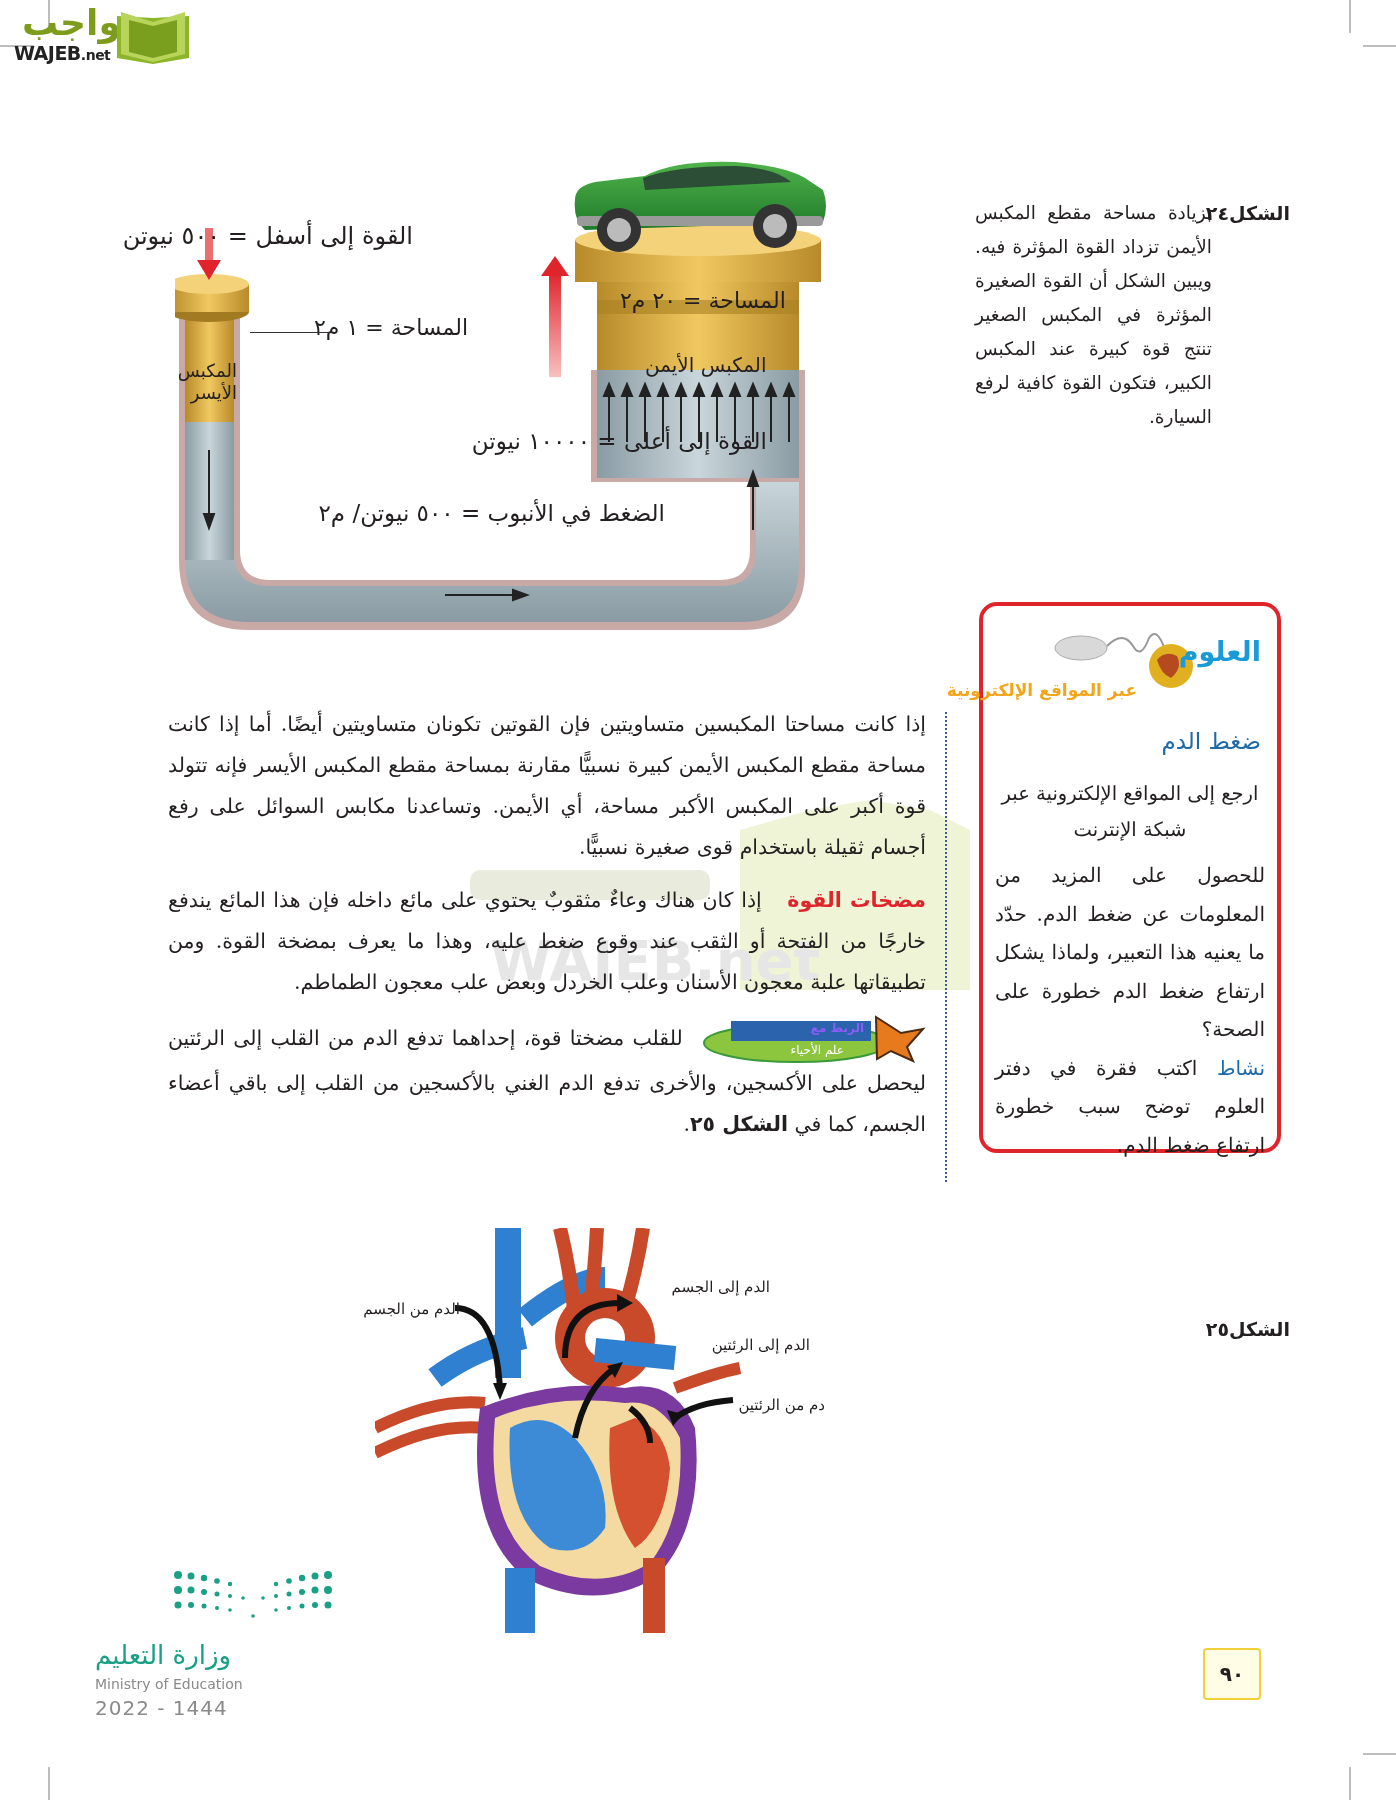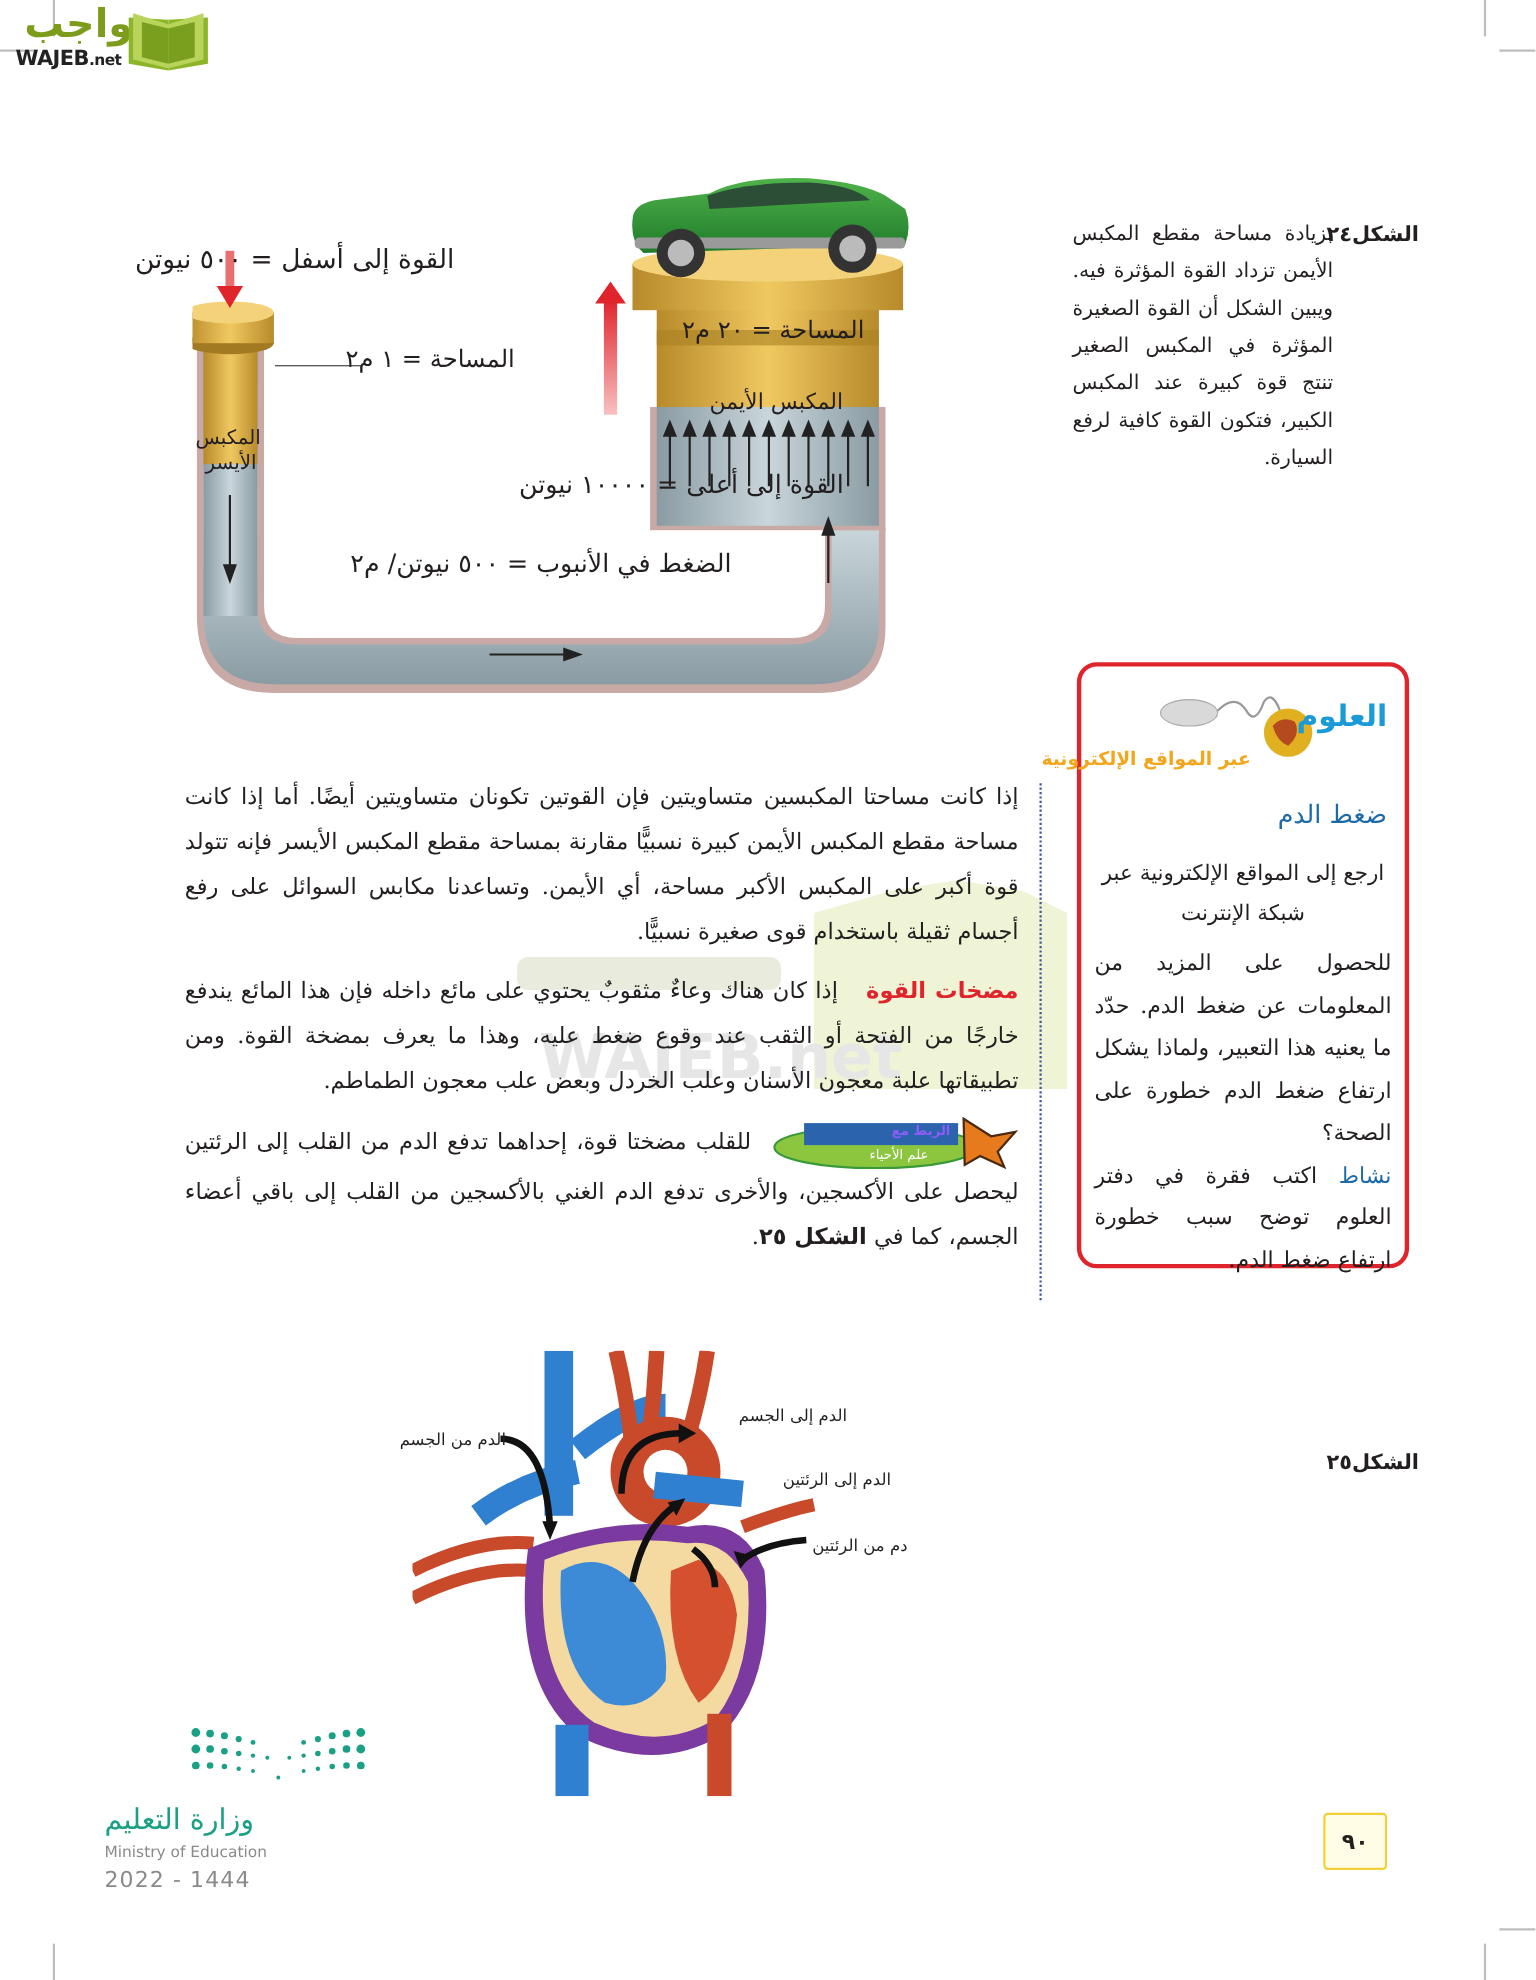--- a/index.html
+++ b/index.html
@@ -179,21 +179,21 @@
       <rect x="402" y="56" width="246" height="10" rx="4" fill="#9a9a9a"></rect>
       <circle cx="444" cy="70" r="22" fill="#333"></circle>
         <circle cx="444" cy="70" r="12" fill="#bbb"></circle>
       <circle cx="600" cy="66" r="22" fill="#333"></circle>
         <circle cx="600" cy="66" r="12" fill="#bbb"></circle>
     </g>
   </svg>
   <span class="abs fig-label" style="right:532px;top:62px;font-size:24px;">القوة إلى أسفل = ٥٠٠ نيوتن</span>
   <span class="abs fig-label" style="right:477px;top:155px;">المساحة = ١ م٢</span>
   <div class="abs" style="left:75px;top:172px;width:80px;border-top:1.5px solid #333;"></div>
-  <div class="abs fig-label" style="left:8px;top:200px;width:54px;text-align:center;font-size:18px;line-height:22px;white-space:normal;margin-top:28px;">
+  <div class="abs fig-label" style="left:8px;top:200px;width:54px;font-size:18px;line-height:22px;white-space:normal;">
     <div>المكبس</div>
     <div>الأيسر</div>
   </div>
   <span class="abs fig-label" style="left:445px;top:128px;">المساحة = ٢٠ م٢</span>
   <span class="abs fig-label" style="left:470px;top:193px;font-size:20px;">المكبس الأيمن</span>
   <span class="abs fig-label" style="right:178px;top:268px;font-size:23px;">القوة إلى أعلى = ١٠٠٠٠ نيوتن</span>
   <span class="abs fig-label" style="right:280px;top:340px;font-size:23px;">الضغط في الأنبوب = ٥٠٠ نيوتن/ م٢</span>
 </div>
 
 <div class="abs caption" style="top:196px;">

